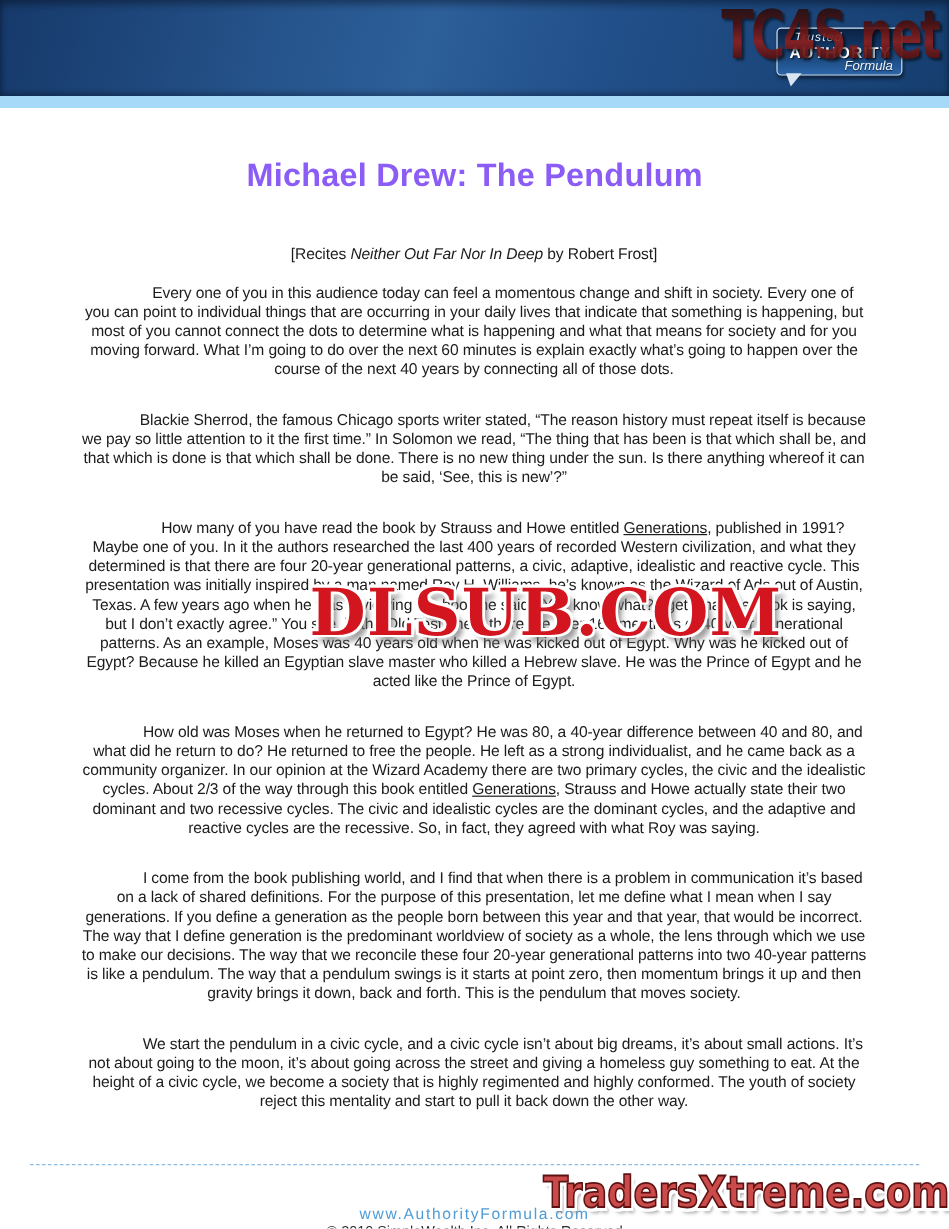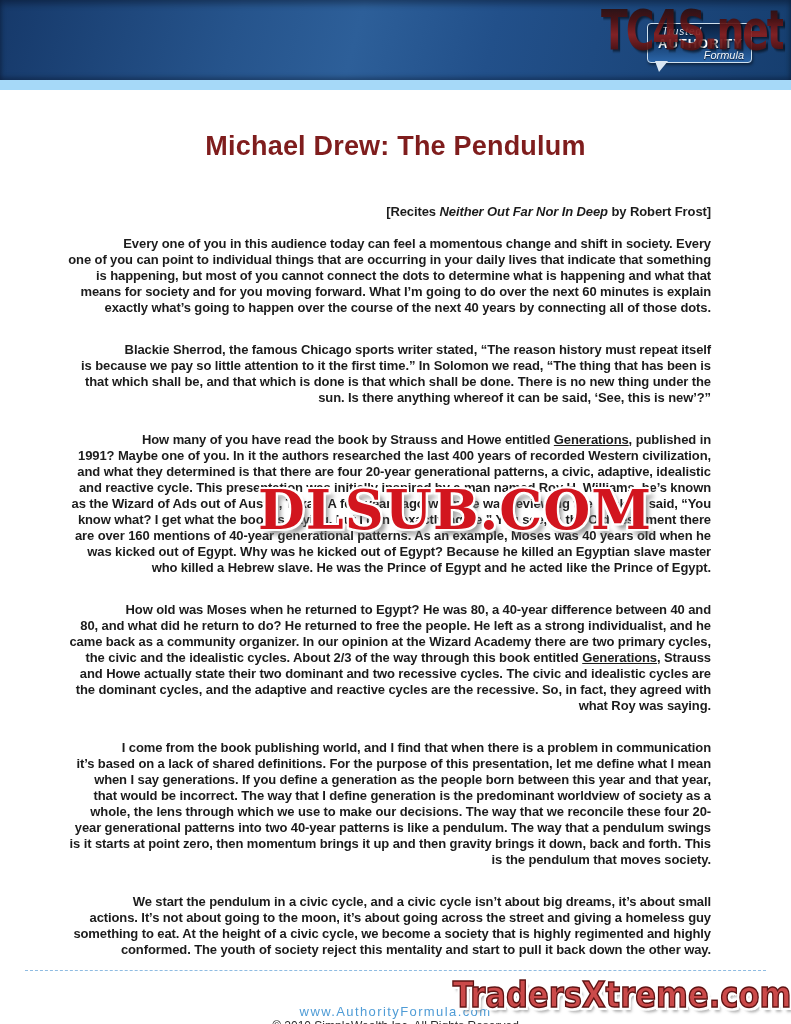--- a/index.html
+++ b/index.html
@@ -30,23 +30,23 @@
   .wm-tc4s{position:absolute;left:601px;top:0px;z-index:3;opacity:.93;
     font-family:"DejaVu Sans",sans-serif;font-weight:800;font-size:56px;line-height:60px;
     letter-spacing:-3px;transform:scaleX(.70);transform-origin:top left;white-space:nowrap;
     background:linear-gradient(180deg,#141012 0%,#4a0f0f 32%,#8a2020 58%,#601414 76%,#1c0707 100%);
     -webkit-background-clip:text;background-clip:text;color:#5a1414;-webkit-text-fill-color:transparent;
     filter:drop-shadow(3px 2px 1px rgba(0,0,0,.6));}
 
   
   .doc{position:absolute;left:68px;top:128px;width:655px;z-index:2;}
   .doc-subtitle{text-align:center;font-size:15px;line-height:19px;font-weight:bold;font-style:italic;color:#111;}
-  .doc-title{text-align:center;font-size:27px;line-height:31px;font-weight:bold;color:#7f1d1d;
+  .doc-title{text-align:center;font-size:27px;line-height:31px;font-weight:bold;color:#8b5cf6;
     margin-top:3px;margin-bottom:42px;letter-spacing:.2px;}
-  .para{font-size:13px;line-height:16px;letter-spacing:-.1px;margin:0 12px 26px 0;text-align:right;font-weight:bold;}
+  .para{font-size:13px;line-height:16px;letter-spacing:-.1px;margin:0 1px 26px 0;text-align:center;}
   .para.indent{text-indent:48px;}
   .para.recites{margin-bottom:16px;}
   .para .italic{font-style:italic;}
   .para .underline{text-decoration:underline;}
 
   
   .wm-dlsub{position:absolute;left:258px;top:486px;z-index:5;
     font-family:"DejaVu Serif",serif;font-weight:bold;font-size:54px;line-height:48px;
     letter-spacing:1px;color:#d2151e;white-space:nowrap;
     text-shadow:

